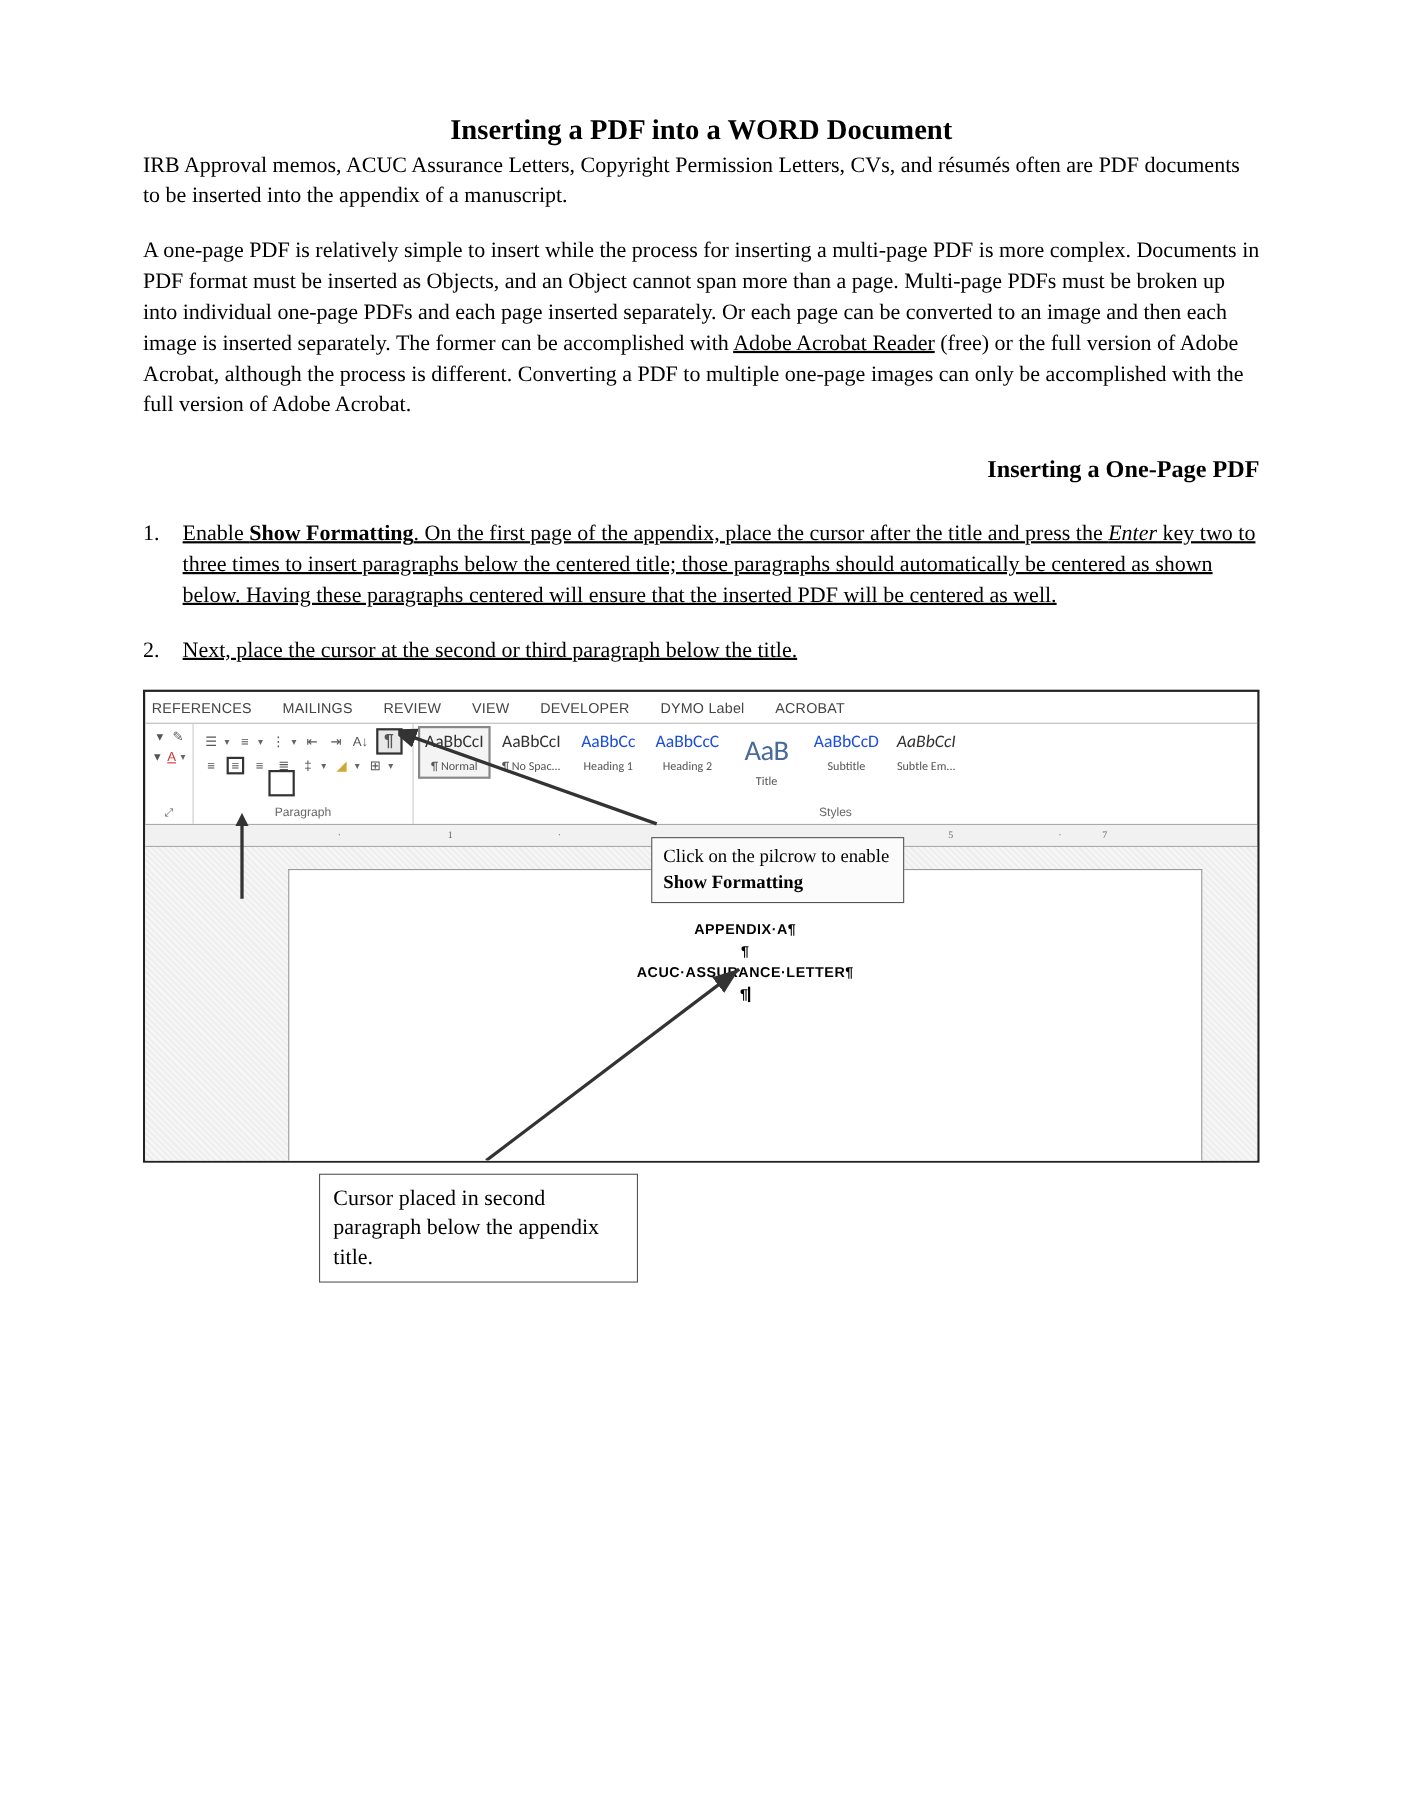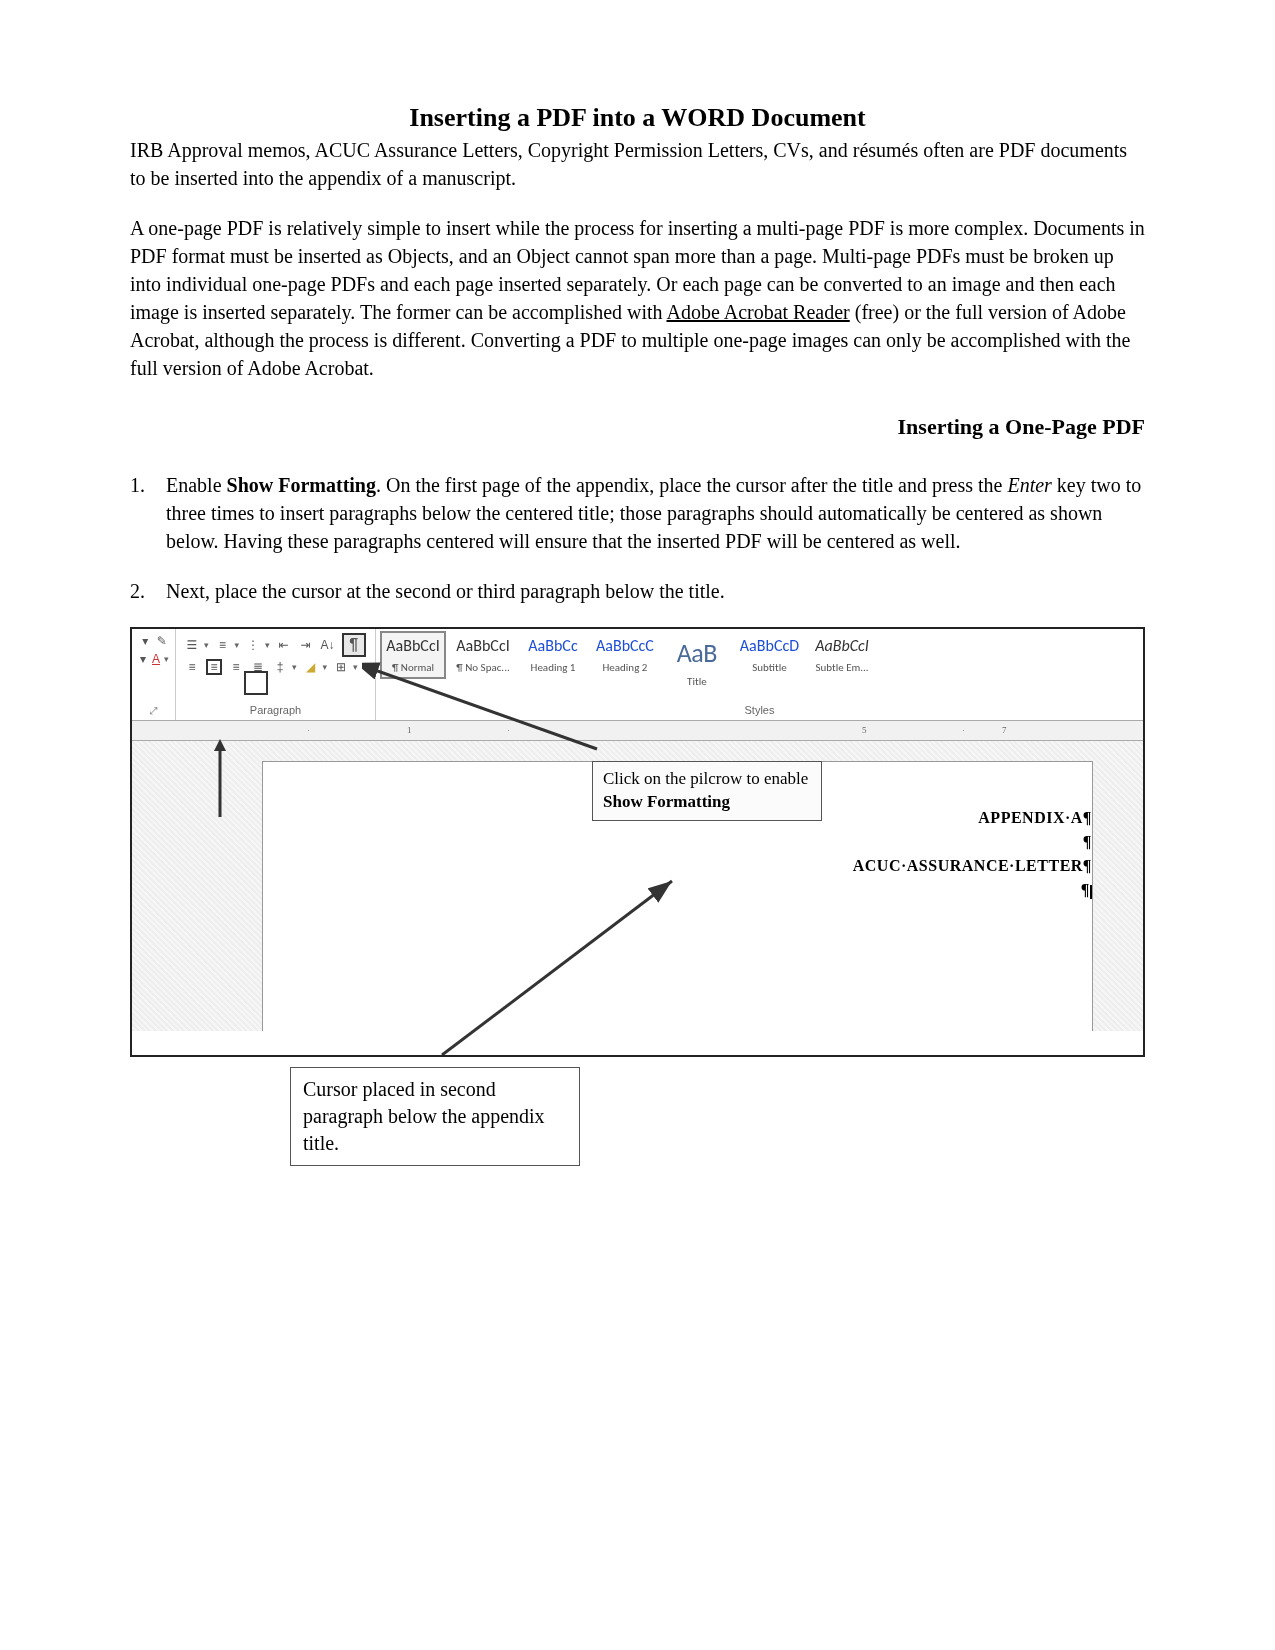--- a/index.html
+++ b/index.html
@@ -34,20 +34,21 @@
     ol.steps {
       list-style: none;
       counter-reset: step;
       margin-bottom: 18px;
     }
     ol.steps > li {
       counter-increment: step;
       position: relative;
       padding-left: 36px;
       margin-bottom: 22px;
+      text-decoration: underline;
     }
     ol.steps > li::before {
       content: counter(step) ".";
       position: absolute;
       left: 0;
       top: 0;
     }
     
     .screenshot-wrap { position: relative; width: 100%; }
     .word-box {
@@ -154,24 +155,24 @@
     }
     .page {
       position: absolute;
       top: 20px; left: 130px; right: 50px;
       bottom: 0;
       background: #fff;
       border: 1px solid #999;
       border-bottom: none;
     }
     .page-content {
-      font-family: Liberation Serif, serif;
-      text-align: right;
+      font-family: Liberation Sans, sans-serif;
+      text-align: center;
       padding-top: 44px;
-      font-size: 16px;
+      font-size: 13px;
       font-weight: bold;
       letter-spacing: 0.5px;
       line-height: 1.5;
     }
     .cursor-mark {
       display: inline-block;
       width: 2px; height: 14px; background: #000;
       vertical-align: middle;
     }
     
@@ -226,20 +227,29 @@
 <ol class="steps">
   <li>
     <span>Enable </span><span class="bold">Show Formatting</span><span>. On the first page of the appendix, place the cursor after the title and press the </span><span class="italic">Enter</span><span> key two to three times to insert paragraphs below the centered title; those paragraphs should automatically be centered as shown below. Having these paragraphs centered will ensure that the inserted PDF will be centered as well.</span>
   </li>
   <li>Next, place the cursor at the second or third paragraph below the title.</li>
 </ol>
 
 <div class="screenshot-wrap">
   <div class="word-box">
 
+    <div class="ribbon-tabs">
+      <span>REFERENCES</span>
+      <span>MAILINGS</span>
+      <span>REVIEW</span>
+      <span>VIEW</span>
+      <span>DEVELOPER</span>
+      <span>DYMO Label</span>
+      <span>ACROBAT</span>
+    </div>
 
     <div class="ribbon-body">
 
       <div class="rb-group" style="width:44px;">
         <div class="rb-icons-row">
           <span class="icon-sm">▾</span>
           <span class="icon-sm">✎</span>
         </div>
         <div class="rb-icons-row">
           <span class="icon-sm">▾</span>

